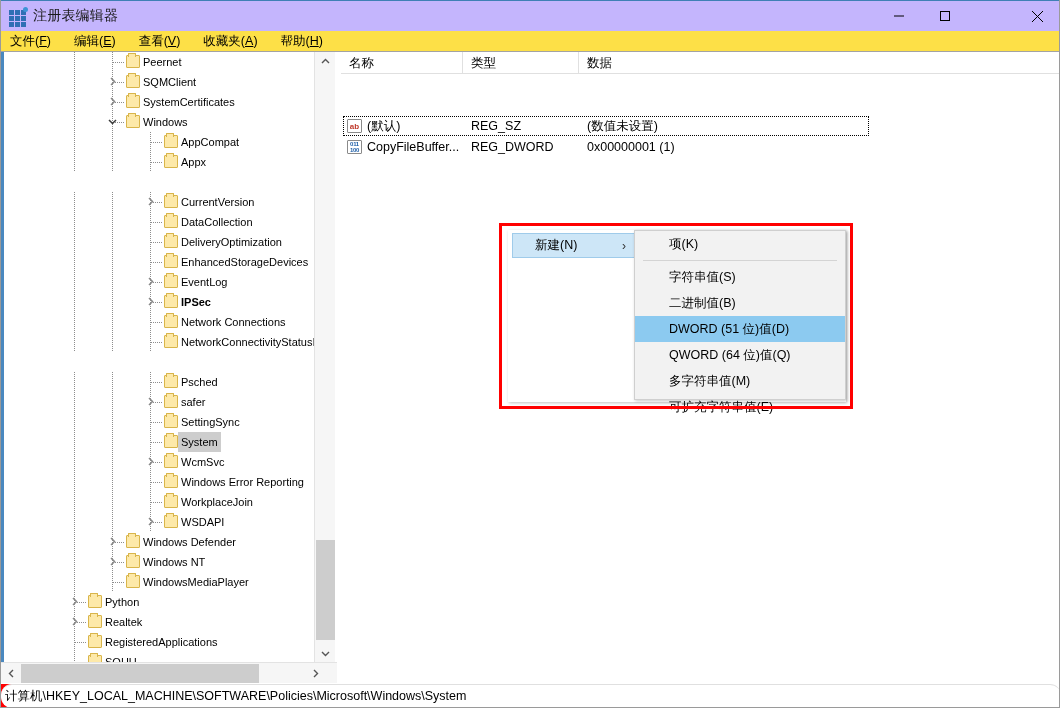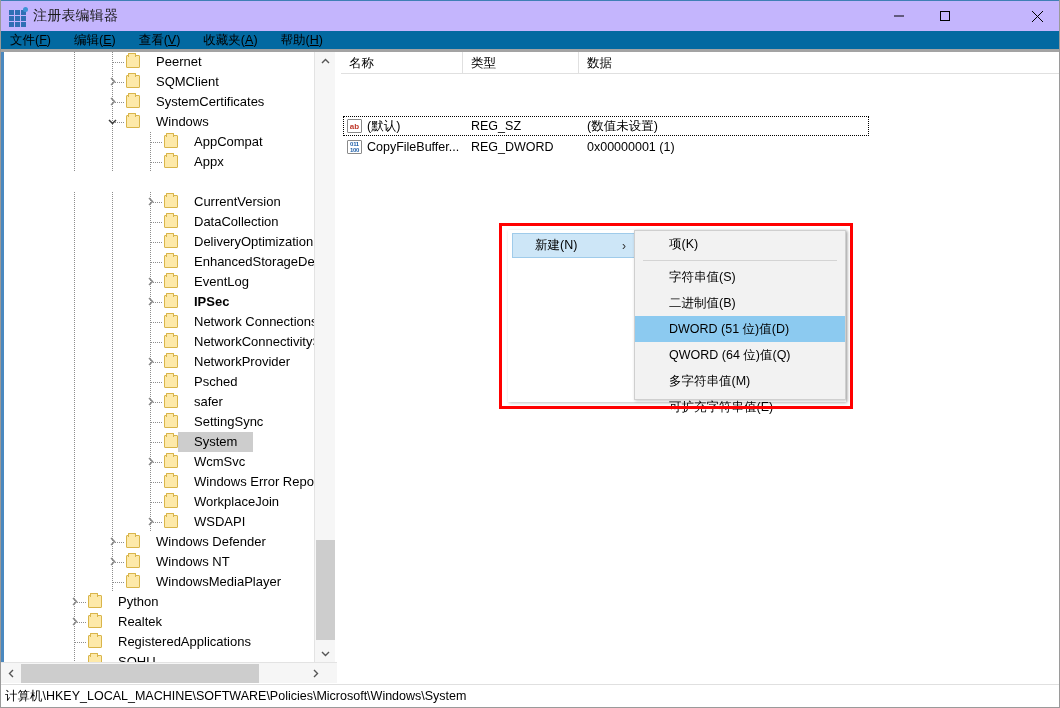--- a/index.html
+++ b/index.html
@@ -53,24 +53,24 @@
   }
   .winbtn svg { display: block; }
   #btn-min { right: 139px; }
   #btn-max { right: 93px; }
   #btn-close { right: 0px; width: 47px; }
 
   
   #menubar {
     position: absolute; top: 31px; left: 0;
     width: 1060px; height: 21px;
-    background: #0369a1;
+    background: #fde047;
     display: flex; align-items: center;
     padding-left: 9px;
-    border-bottom: 3px solid #a3a3a3;
+    border-bottom: 1px solid #a3a3a3;
   }
   .menuitem {
     font-size: 12.5px; color: #000;
     margin-right: 23px;
     white-space: nowrap;
     line-height: 21px;
   }
   .menuitem u { text-decoration: underline; }
 
   
@@ -91,22 +91,22 @@
     position: relative;
     height: 20px;
     line-height: 20px;
     white-space: nowrap;
     font-size: 13px;
     color: #000;
   }
   .trow .lbl {
     position: absolute;
     top: 0;
-    font-size: 13px;
-    padding: 0 16px;
+    font-size: 11px;
+    padding: 0 3px;
   }
   .trow.sel .lbl {
     background: #cdcdcd;
   }
   .folder {
     position: absolute;
     top: 3px;
     width: 14px; height: 13px;
     background: #fde9a9;
     border: 1px solid #d9b54a;
@@ -314,21 +314,21 @@
     background: #d4d4d4;
   }
 
   
   #statusbar {
     position: absolute;
     left: 0; top: 684px;
     width: 1060px; height: 24px;
     background: #ffffff;
     border-top: 1px solid #e0e0e0;
-    display: flex; align-items: center;
+    display: flex; align-items: center; border-radius: 11px;
   }
   #status-text {
     font-size: 12.5px; color: #000;
     margin-left: 4px;
     white-space: nowrap;
   }
 </style>
 </head>
 <body>
 
@@ -508,33 +508,20 @@
           <span class="lbl" style="left: 174px;">Network Connections</span>
         </div>
         <div class="trow" style="top: 280px; position: absolute; left: 0px; width: 310px;">
           <div class="vline" style="left: 70px;"></div>
           <div class="vline" style="left: 108px;"></div>
           <div class="vline" style="left: 146px;"></div>
           <div class="hline" style="left: 147px; top: 10px; width: 12px;"></div>
           <div class="folder" style="left: 160px;"></div>
           <span class="lbl" style="left: 174px;">NetworkConnectivityStatusI</span>
         </div>
-        <div class="trow" style="top: 300px; position: absolute; left: 0px; width: 310px;">
-          <div class="vline" style="left: 70px;"></div>
-          <div class="vline" style="left: 108px;"></div>
-          <div class="vline" style="left: 146px;"></div>
-          <div class="hline" style="left: 147px; top: 10px; width: 12px;"></div>
-          <div class="chev" style="left: 142px;">
-            <svg width="9" height="9" viewBox="0 0 9 9">
-              <polyline points="3,1 6.5,4.5 3,8" fill="none" stroke="#8a8a8a" stroke-width="1.5"></polyline>
-            </svg>
-          </div>
-          <div class="folder" style="left: 160px;"></div>
-          <span class="lbl" style="left: 174px;">NetworkProvider</span>
-        </div>
         <div class="trow" style="top: 320px; position: absolute; left: 0px; width: 310px;">
           <div class="vline" style="left: 70px;"></div>
           <div class="vline" style="left: 108px;"></div>
           <div class="vline" style="left: 146px;"></div>
           <div class="hline" style="left: 147px; top: 10px; width: 12px;"></div>
           <div class="folder" style="left: 160px;"></div>
           <span class="lbl" style="left: 174px;">Psched</span>
         </div>
         <div class="trow" style="top: 340px; position: absolute; left: 0px; width: 310px;">
           <div class="vline" style="left: 70px;"></div>

